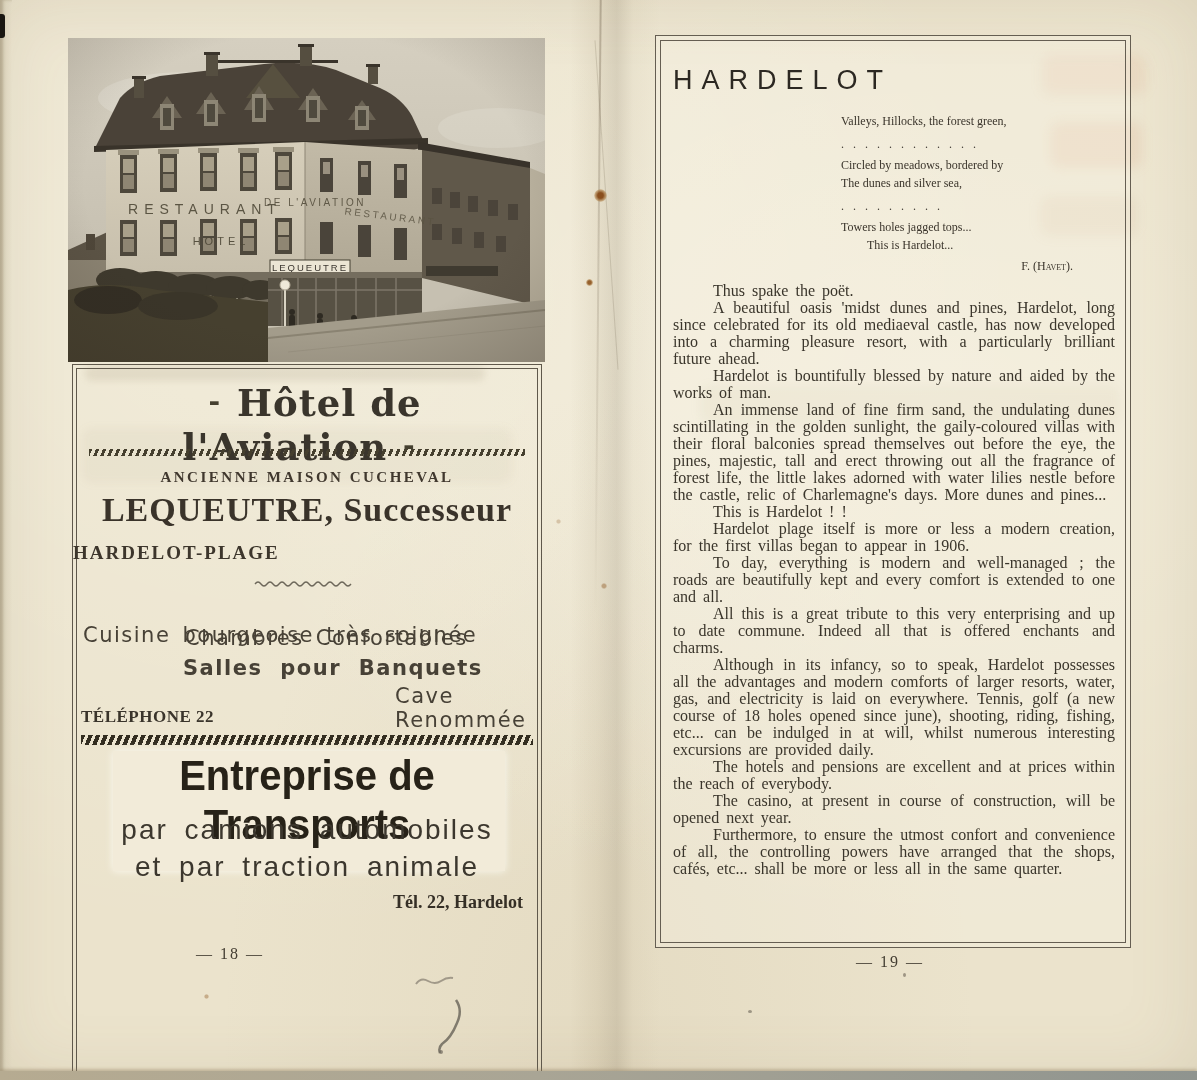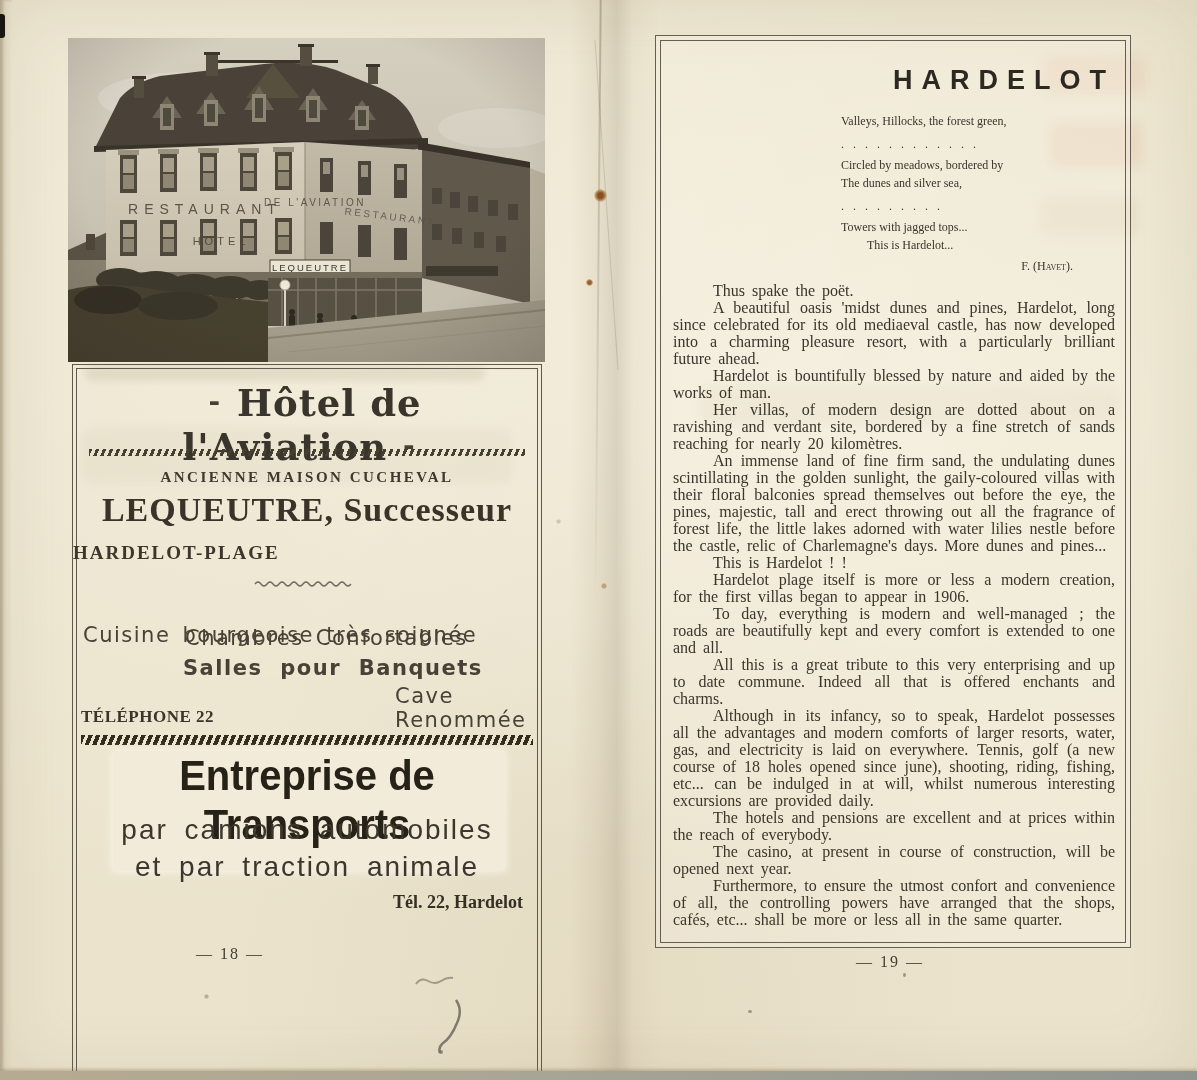--- a/index.html
+++ b/index.html
@@ -96,22 +96,22 @@
   .pageno { position:absolute; width:200px; text-align:center; font-size:16px;
     letter-spacing:2px; color:#433d32; }
   .pageno-left { left:130px; top:945px; }
   .pageno-right { left:790px; top:953px; }
 
   
   .textbox { position:absolute; left:655px; top:35px; width:476px; height:913px;
     border:1px solid #655e52; background: rgba(252,248,236,0.28); }
   .textbox-inner { position:absolute; inset:4px; border:1px solid #655e52;
     padding:12px 10px 0 12px; overflow:hidden; }
-  .article-title { text-align:right; font-family:"Liberation Sans", sans-serif;
-    font-weight:bold; font-size:27px; letter-spacing:9px; color:#2c2822;
+  .article-title { text-align:left; font-family:"Liberation Sans", sans-serif;
+    font-weight:normal; font-size:27px; letter-spacing:9px; color:#2c2822;
     margin:12px 0 12px; }
   .poem { margin:17px 0 8px 168px; font-size:12px; line-height:16px; color:#3a342b; }
   .poem-line { white-space:pre; margin-bottom:2px; }
   .poem-dots { margin:7px 0 5px; color:#47413a; }
   .poem-indent { margin-left:26px; }
   .poem-author { text-align:right; margin:5px 42px 0 0; font-variant: small-caps; }
   .article p { text-align:justify; text-indent:40px; font-size:16px; line-height:17px;
     word-spacing:3px; color:#3a352b; }
 </style>
 </head>
@@ -387,29 +387,28 @@
   <div class="textbox">
     <div class="textbox-inner article">
       <h1 class="article-title">HARDELOT</h1>
 
       <div class="poem">
         <div class="poem-line">Valleys, Hillocks, the forest green,</div>
         <div class="poem-line poem-dots">.   .   .   .   .   .   .   .   .   .   .   .</div>
         <div class="poem-line">Circled by meadows, bordered by</div>
         <div class="poem-line">The dunes and silver sea,</div>
         <div class="poem-line poem-dots">.   .   .   .   .   .   .   .   .</div>
-        <div class="poem-line">Towers with jagged tops...</div>
+        <div class="poem-line">Towers holes jagged tops...</div>
         <div class="poem-line poem-indent">This is Hardelot...</div>
         <div class="poem-author">F. (Havet).</div>
       </div>
 
       <p>Thus spake the poët.</p>
       <p>A beautiful oasis 'midst dunes and pines, Hardelot, long since celebrated for its old mediaeval castle, has now developed into a charming pleasure resort, with a particularly brilliant future ahead.</p>
       <p>Hardelot is bountifully blessed by nature and aided by the works of man.</p>
-      <p>Her villas, of modern design are dotted about on a ravishing and verdant site, bordered by a fine stretch of sands reaching for nearly 20 kilomètres.</p>
       <p>An immense land of fine firm sand, the undulating dunes scintillating in the golden sunlight, the gaily-coloured villas with their floral balconies spread themselves out before the eye, the pines, majestic, tall and erect throwing out all the fragrance of forest life, the little lakes adorned with water lilies nestle before the castle, relic of Charlemagne's days. More dunes and pines...</p>
       <p>This is Hardelot ! !</p>
       <p>Hardelot plage itself is more or less a modern creation, for the first villas began to appear in 1906.</p>
       <p>To day, everything is modern and well-managed ; the roads are beautifully kept and every comfort is extended to one and all.</p>
       <p>All this is a great tribute to this very enterprising and up to date commune. Indeed all that is offered enchants and charms.</p>
       <p>Although in its infancy, so to speak, Hardelot possesses all the advantages and modern comforts of larger resorts, water, gas, and electricity is laid on everywhere. Tennis, golf (a new course of 18 holes opened since june), shooting, riding, fishing, etc... can be indulged in at will, whilst numerous interesting excursions are provided daily.</p>
       <p>The hotels and pensions are excellent and at prices within the reach of everybody.</p>
       <p>The casino, at present in course of construction, will be opened next year.</p>
       <p>Furthermore, to ensure the utmost confort and convenience of all, the controlling powers have arranged that the shops, cafés, etc... shall be more or less all in the same quarter.</p>
 

